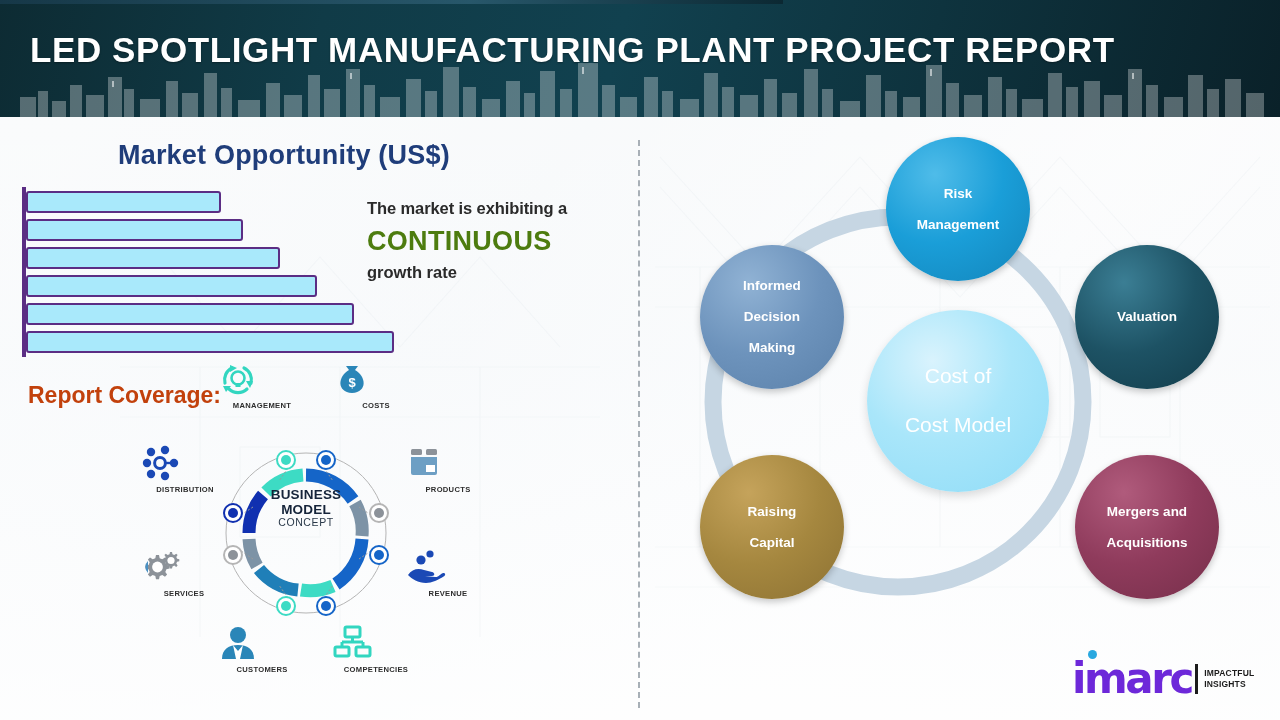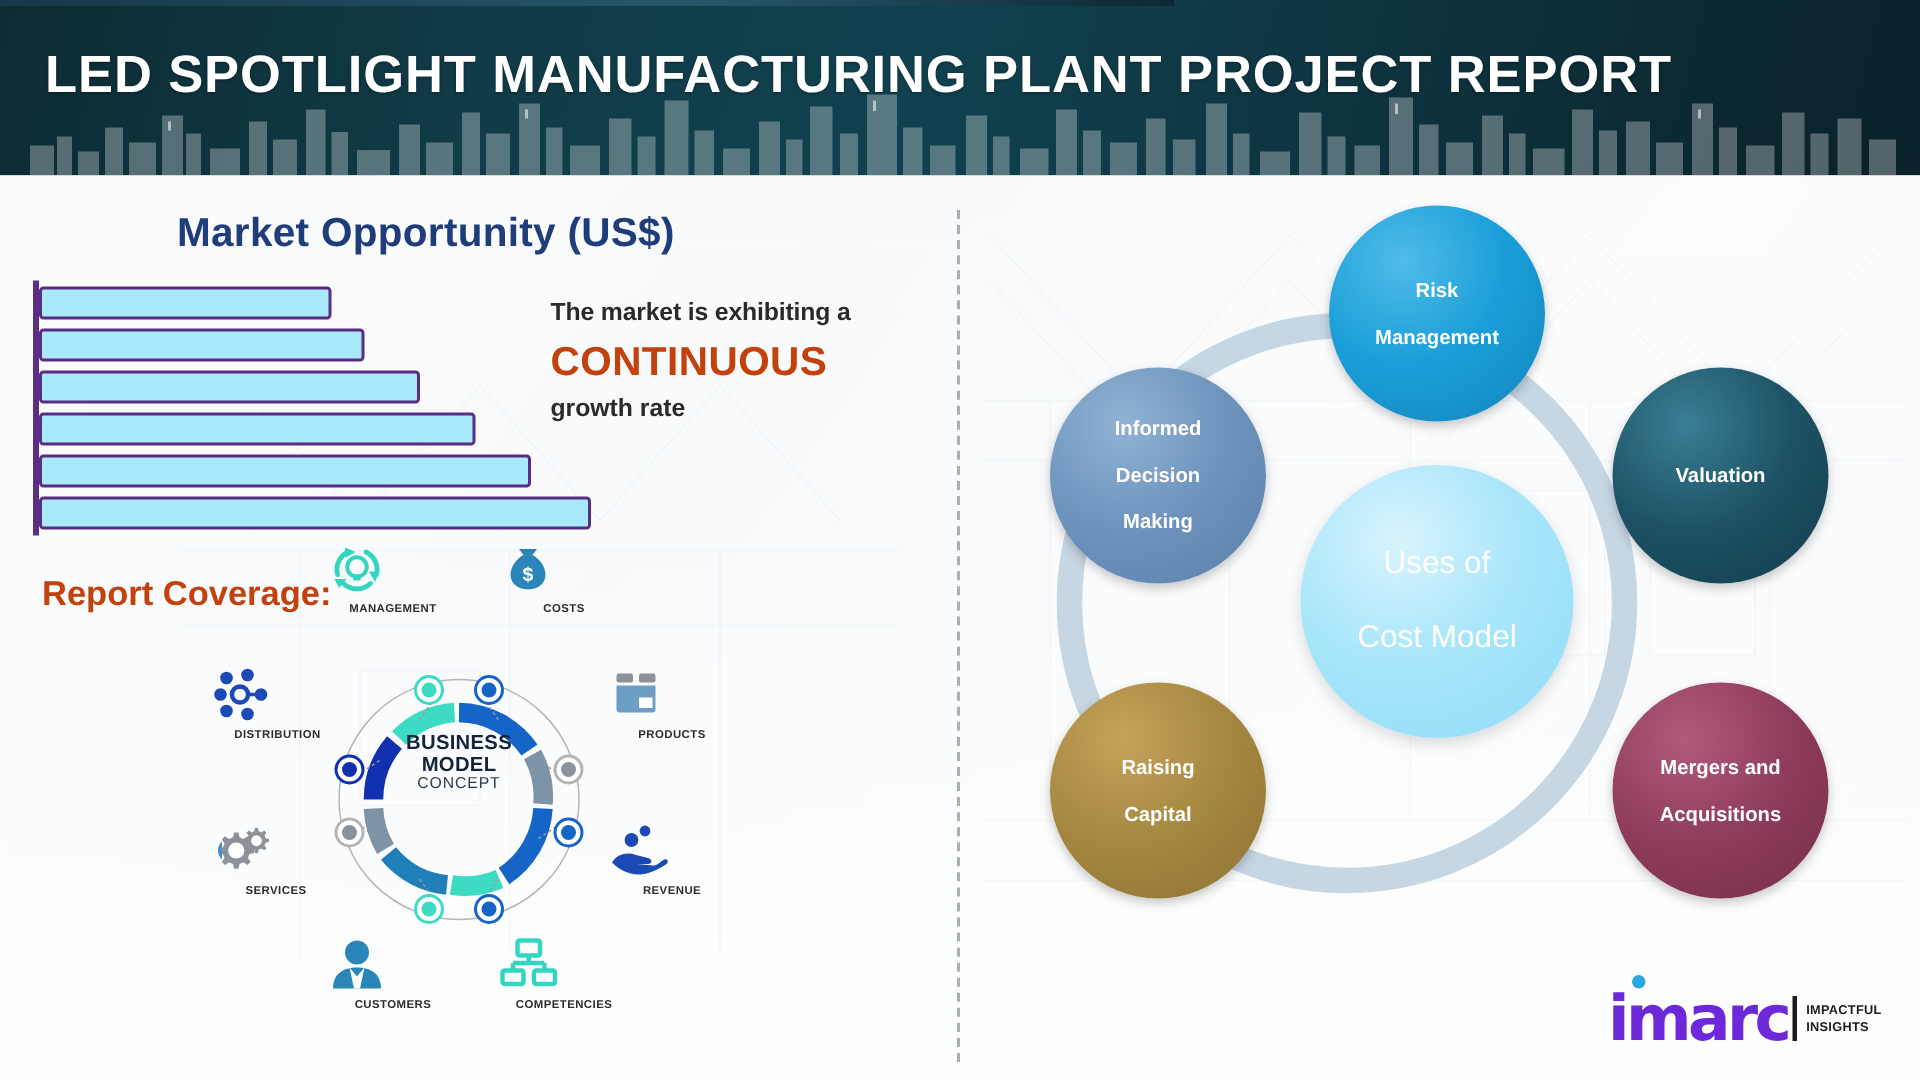--- a/index.html
+++ b/index.html
@@ -76,21 +76,21 @@
     position: absolute; left: 4px;
     height: 22px;
     background: #a9e9fb;
     border: 2.5px solid #5b2d84;
     border-radius: 3px;
   }
 
   .market-note { position: absolute; left: 367px; top: 82px; width: 260px; }
   .note-line1 { font-size: 16.5px; color: #2a2a2a; font-weight: bold; letter-spacing: -.1px; }
   .note-big {
-    font-size: 27px; color: #c2410c; font-weight: bold;
+    font-size: 27px; color: #4d7c0f; font-weight: bold;
     letter-spacing: .3px; margin-top: 8px; margin-bottom: 6px;
   }
   .note-line3 { font-size: 16.5px; color: #2a2a2a; font-weight: bold; }
 
   .coverage-label {
     position: absolute; left: 28px; top: 265px;
     font-size: 23px; font-weight: bold; color: #c2410c;
   }
 
   
@@ -443,21 +443,21 @@
   </div>
 
   <div class="right-panel">
 
     <svg class="ring" viewBox="0 0 530 530" style="position:absolute; left:55px; top:20px;">
       <circle cx="265" cy="265" r="185" fill="none" stroke="#c6d6e3" stroke-width="17"></circle>
     </svg>
 
     <div class="node node-center" style="left:229px; top:193px; background: radial-gradient(circle at 36% 28%, #d9f3fd 0%, #a9e6fa 45%, #8fdcf7 100%);">
       <span>
-        <span>Uses of</span><br>
+        <span>Cost of</span><br>
         <span>Cost Model</span>
       </span>
     </div>
 
     <div class="node node-sat" style="left:248px; top:20px; background: radial-gradient(circle at 34% 26%, #4fbce9 0%, #1a9ed8 48%, #1385bb 100%);">
       <span>
         <span>Risk</span><br>
         <span>Management</span>
       </span>
     </div>

